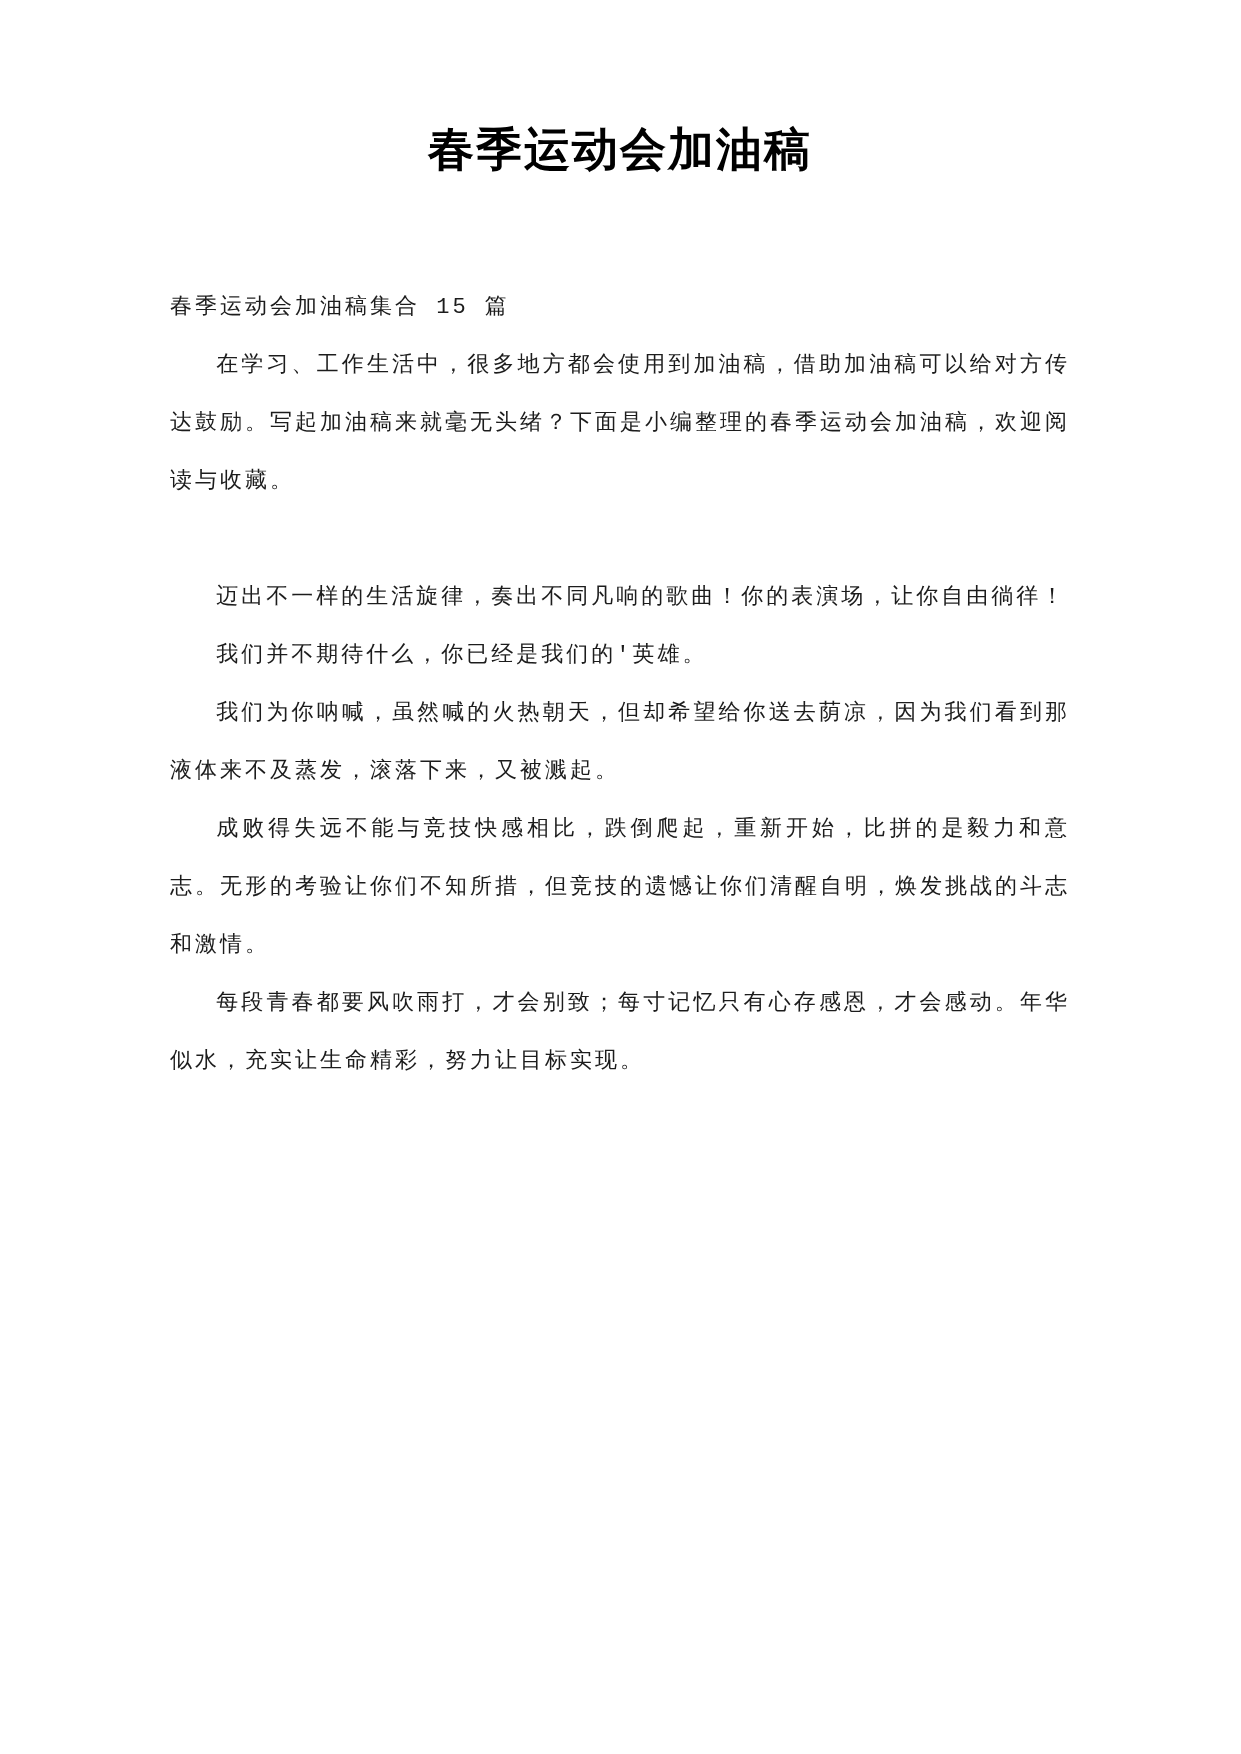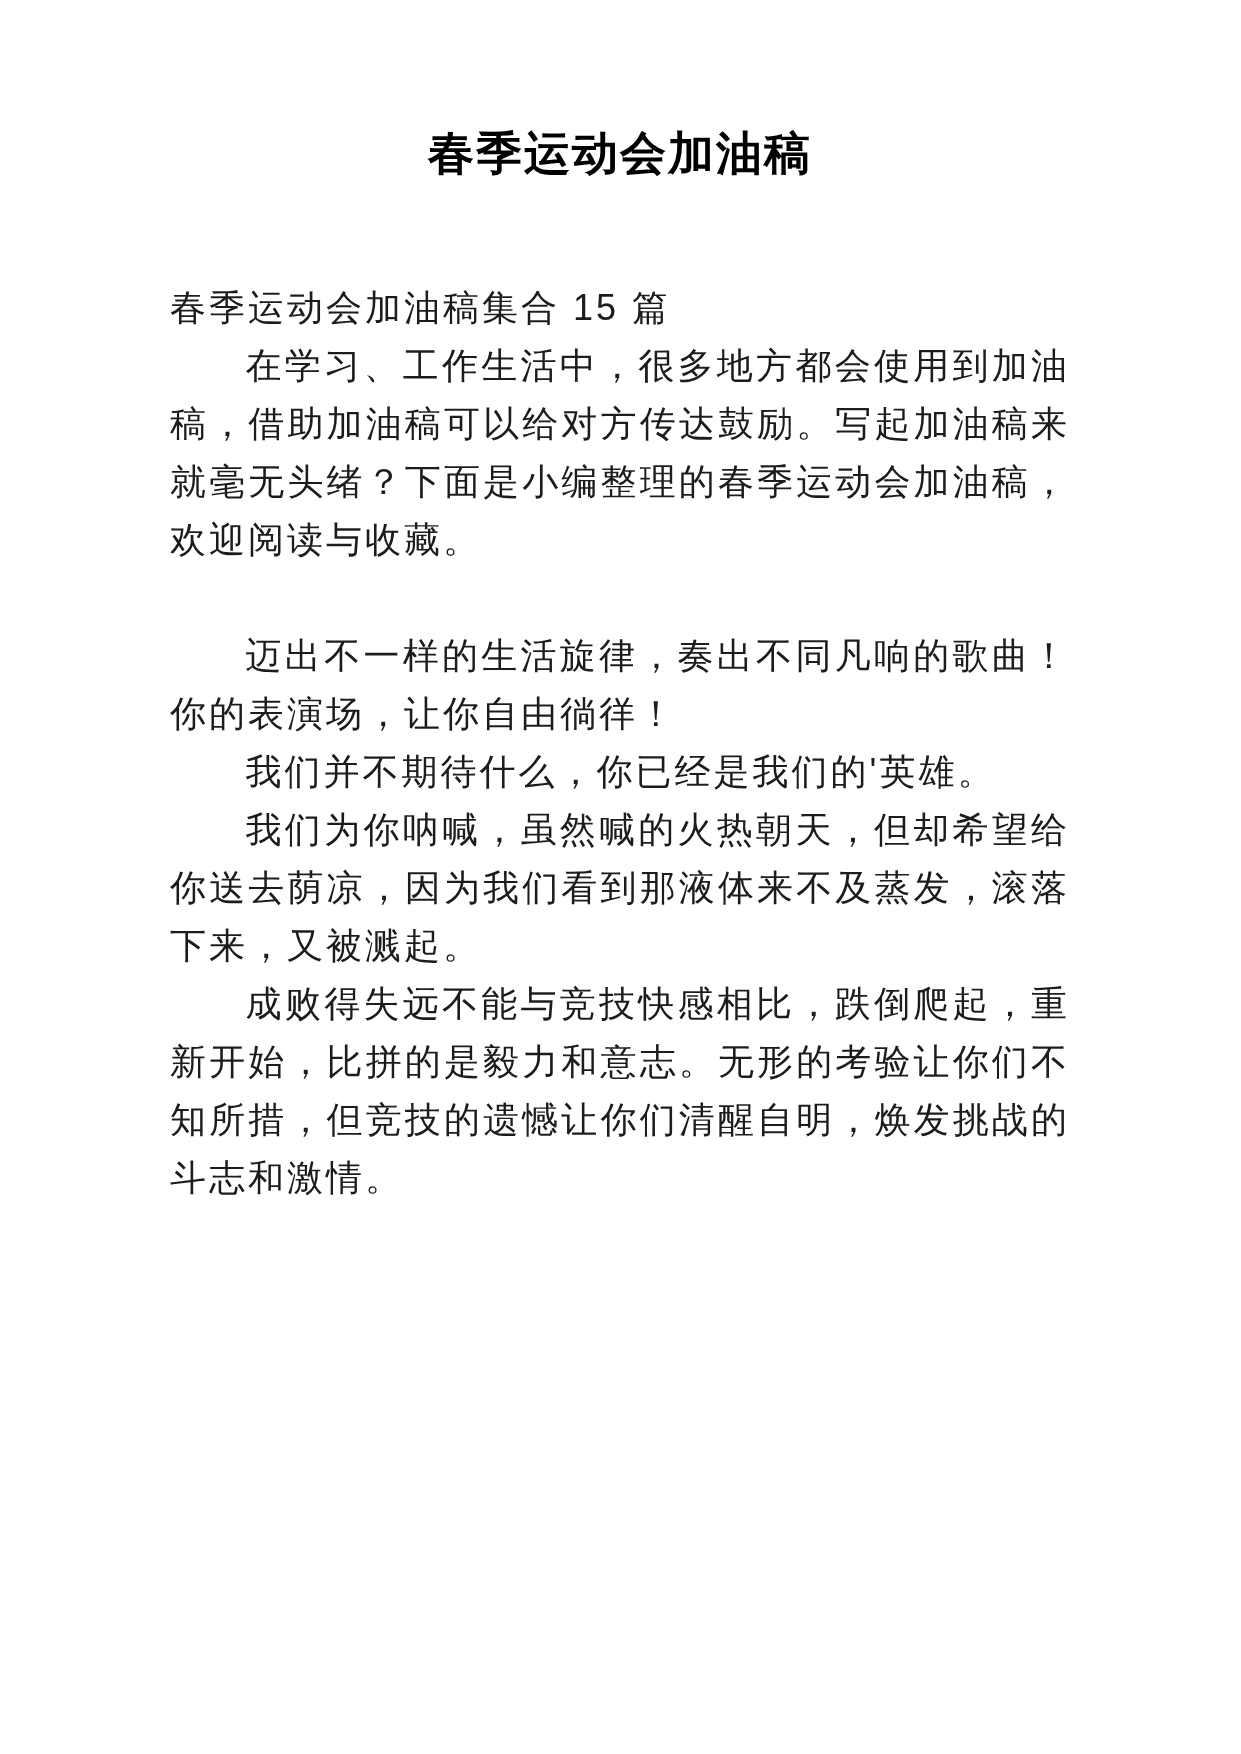--- a/index.html
+++ b/index.html
@@ -9,35 +9,35 @@
   }
   .page {
     position: relative;
     width: 1241px;
     height: 1754px;
     margin: 0 auto;
     background: #ffffff;
     overflow: hidden;
     box-sizing: border-box;
     padding: 126px 171px 11px 170px;
-    font-family: Liberation Sans, sans-serif;
+    font-family: Liberation Mono, monospace;
     color: #1c1c1c;
   }
   .doc-title {
     margin: 0 0 98px 0;
     text-align: center;
     font-size: 46px;
     font-weight: bold;
     color: #000000;
     letter-spacing: 2px;
     line-height: 1.2;
   }
   .body-text p {
     margin: 0;
-    font-size: 36px;
+    font-size: 22px;
     line-height: 58px;
     letter-spacing: 3px;
     text-align: justify;
     font-weight: normal;
   }
   .body-text p.indent {
     text-indent: 2.1em;
   }
   .body-text p.spacer {
     height: 58px;
@@ -60,14 +60,15 @@
 
     <p class="indent">迈出不一样的生活旋律，奏出不同凡响的歌曲！你的表演场，让你自由徜徉！</p>
 
     <p class="indent">我们并不期待什么，你已经是我们的'英雄。</p>
 
     <p class="indent">我们为你呐喊，虽然喊的火热朝天，但却希望给你送去荫凉，因为我们看到那液体来不及蒸发，滚落下来，又被溅起。</p>
 
     <p class="indent">成败得失远不能与竞技快感相比，跌倒爬起，重新开始，比拼的是毅力和意志。无形的考验让你们不知所措，但竞技的遗憾让你们清醒自明，焕发挑战的斗志和激情。</p>
 
 
+    <p class="indent">每段青春都要风吹雨打，才会别致；每寸记忆只有心存感恩，才会感动。年华似水，充实让生命精彩，努力让目标实现。</p>
   </div>
 </div>
 
 </body></html>

